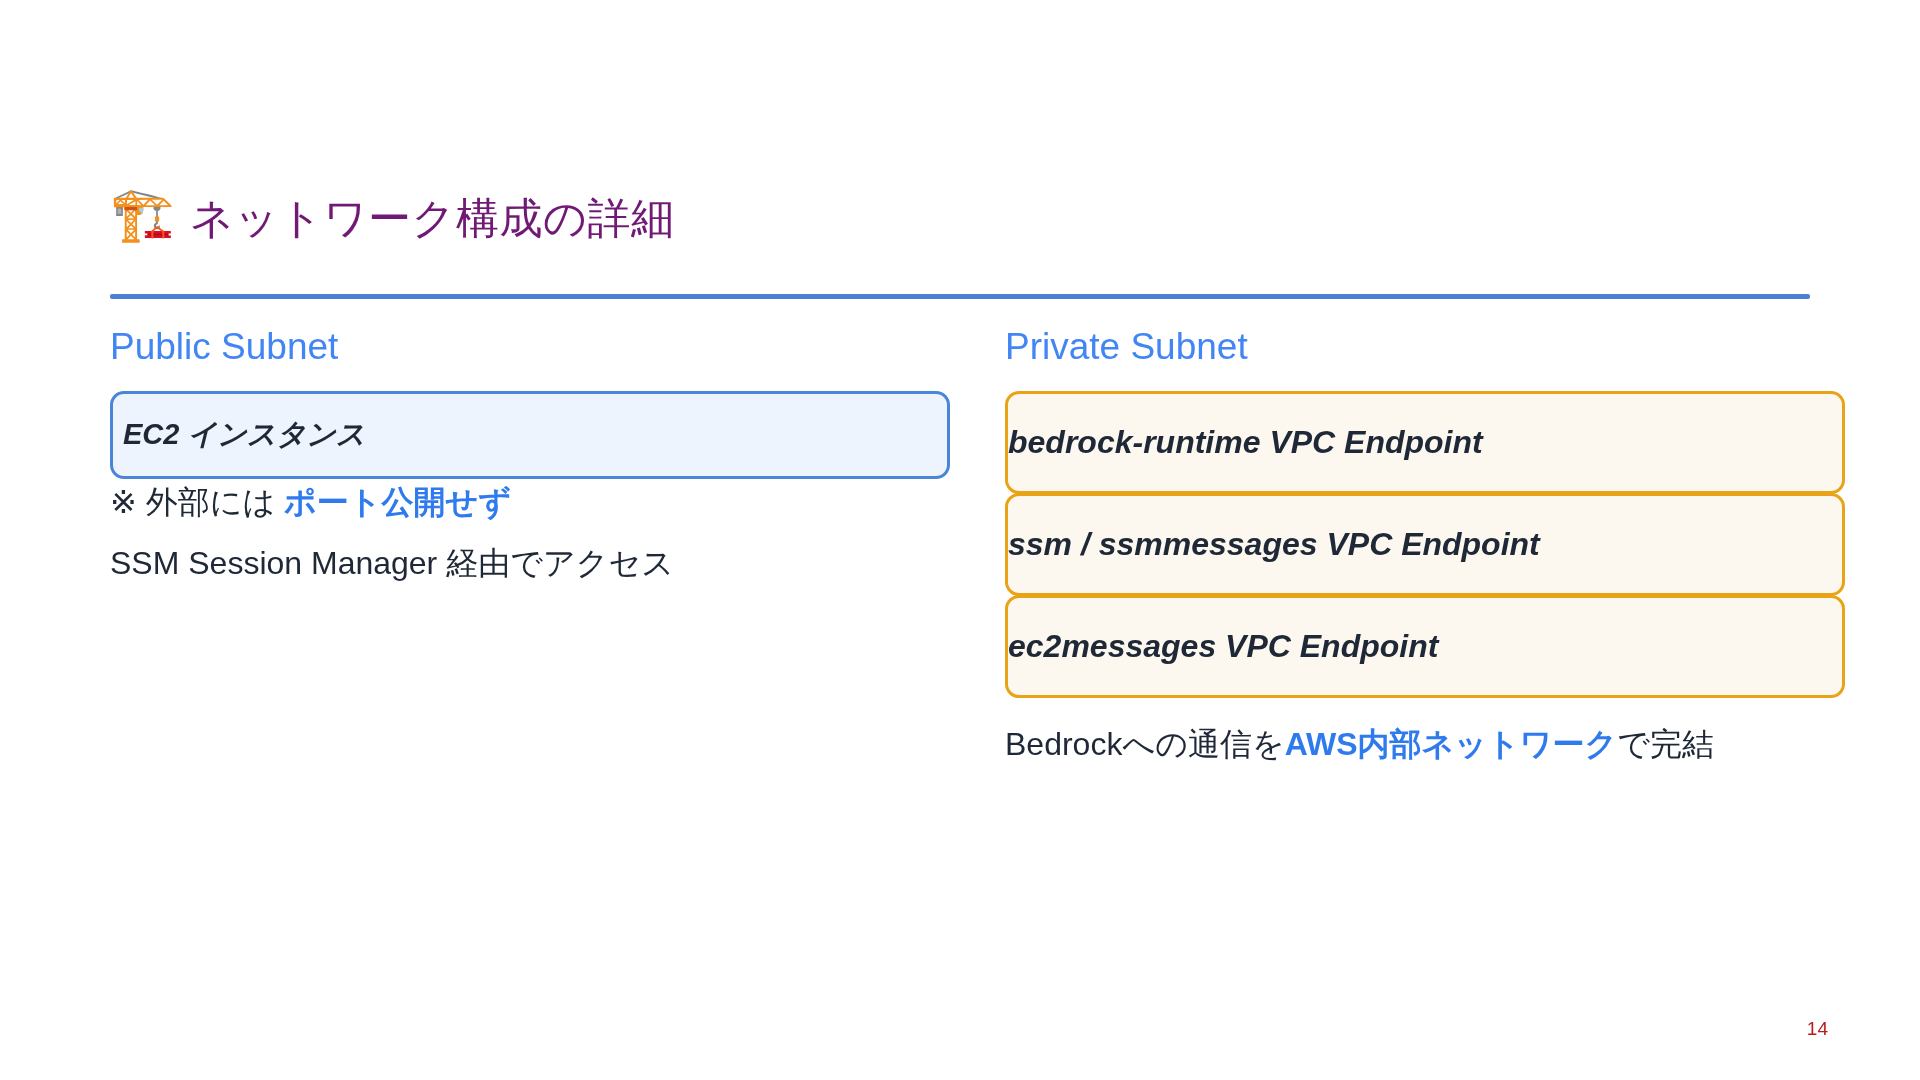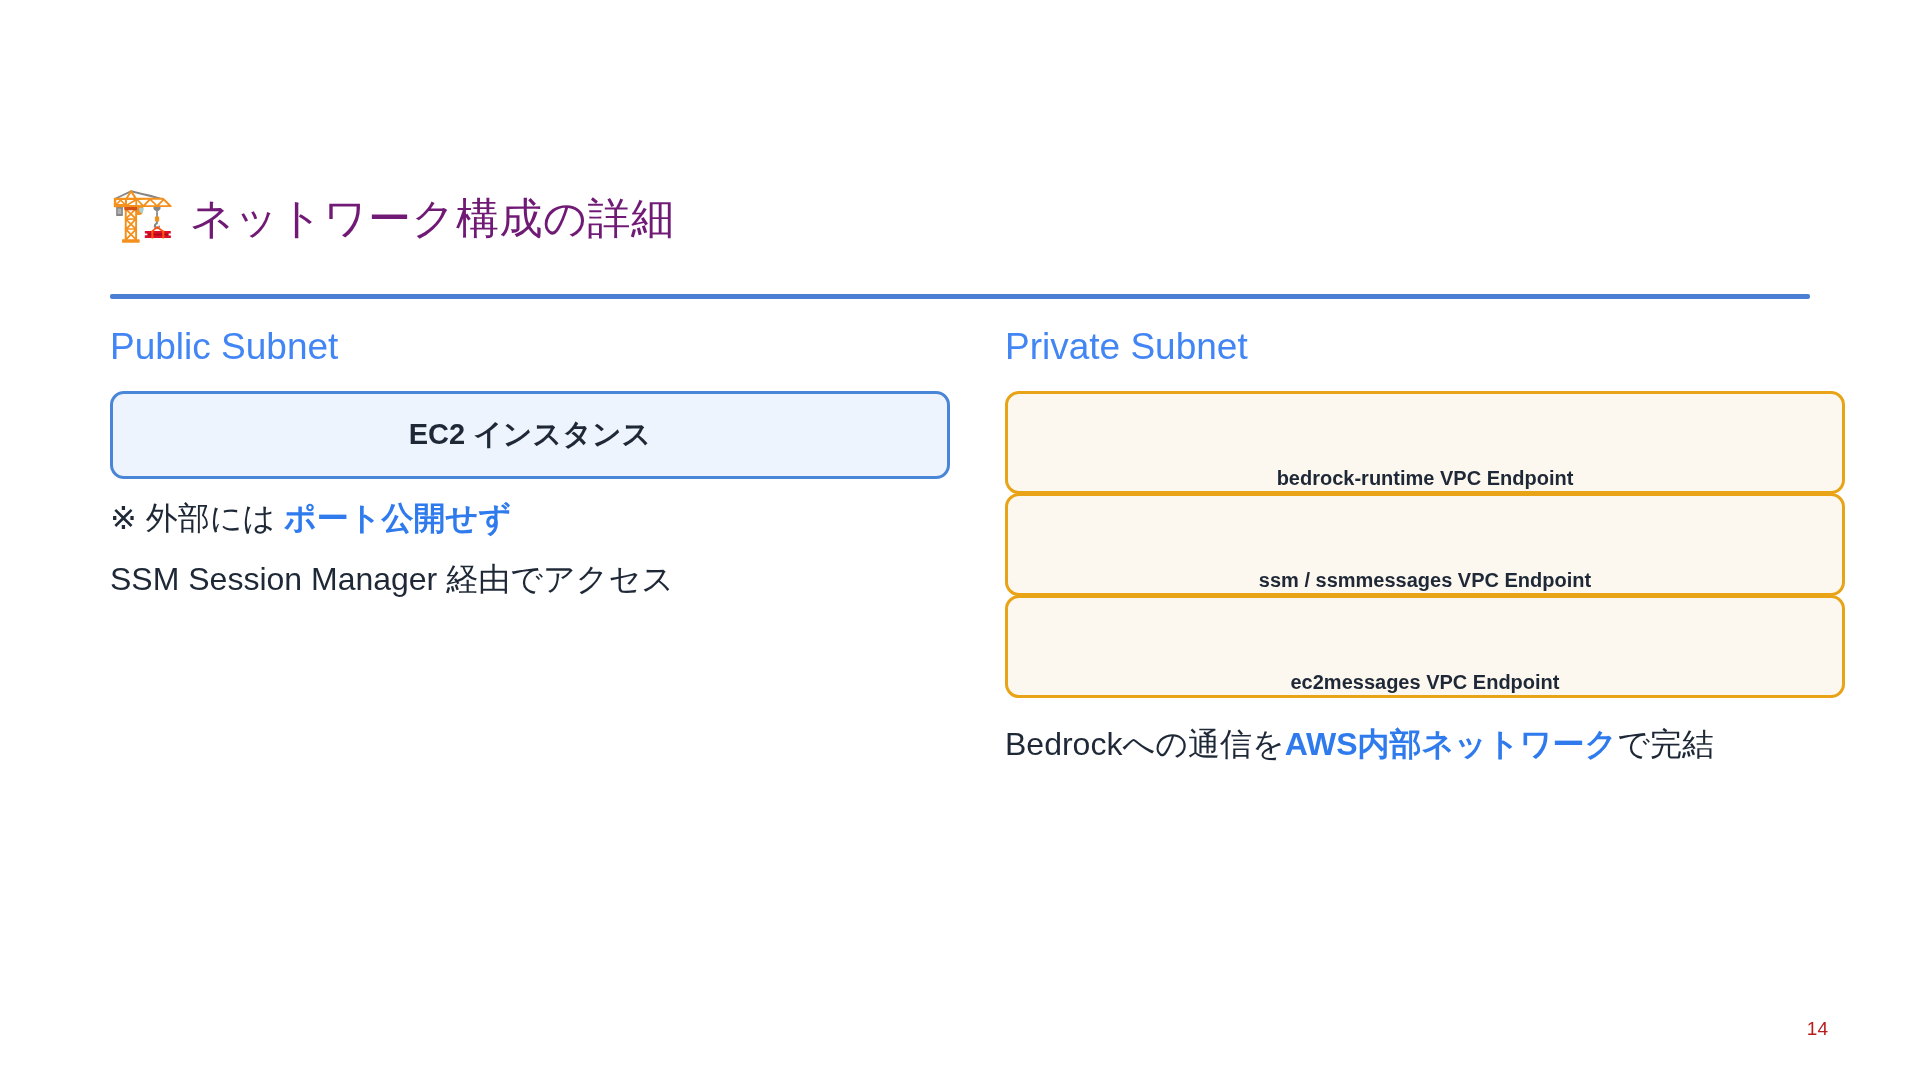--- a/index.html
+++ b/index.html
@@ -70,24 +70,25 @@
     margin: 0 0 22px 0;
     line-height: 1.15;
     white-space: nowrap;
   }
 
   
   .box {
     box-sizing: border-box;
     border-radius: 14px;
     display: flex;
-    flex-direction: row;
-    align-items: flex-end;
+    flex-direction: column;
+    align-items: flex-start;
     justify-content: center;
     text-align: center;
+    font-style: italic;
   }
   .box-blue {
     background: #eef4fd;
     border: 3px solid #4a86d8;
     width: 840px;
     padding: 22px 10px 24px;
     gap: 12px;
   }
   .box-line {
     font-size: 29px;
@@ -96,31 +97,31 @@
     line-height: 1.25;
   }
 
   .box-orange {
     background: #fdf8ef;
     border: 3px solid #e8a317;
     width: 840px;
     height: 103px;
     margin-bottom: -1px;
   }
-  .box-orange .box-line { font-size: 20px; }
+  .box-orange .box-line { font-size: 32px; }
 
   
   .note {
     font-size: 32px;
     font-weight: 400;
     color: #1e2836;
     line-height: 1.45;
     white-space: nowrap;
   }
-  .note-1 { margin-top: 16px; }
+  .note-1 { }
   .note-2 { margin-top: 15px; }
   .hl {
     color: #2f7bee;
     font-weight: 700;
   }
   .caption-right {
     margin-top: 26px;
     font-size: 32px;
     color: #1e2836;
     text-align: left;

